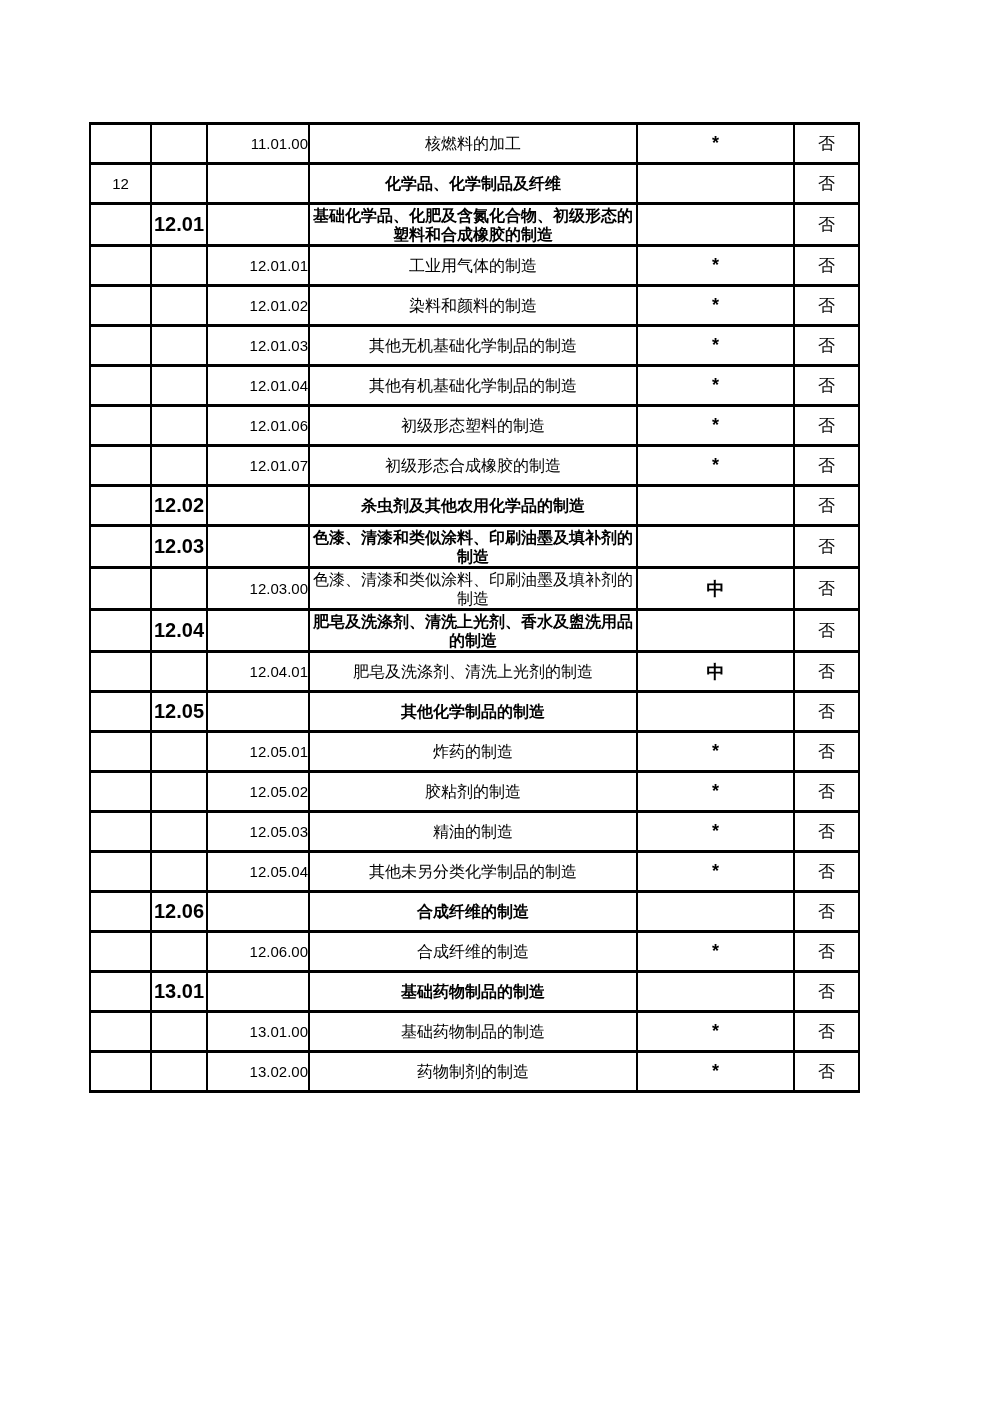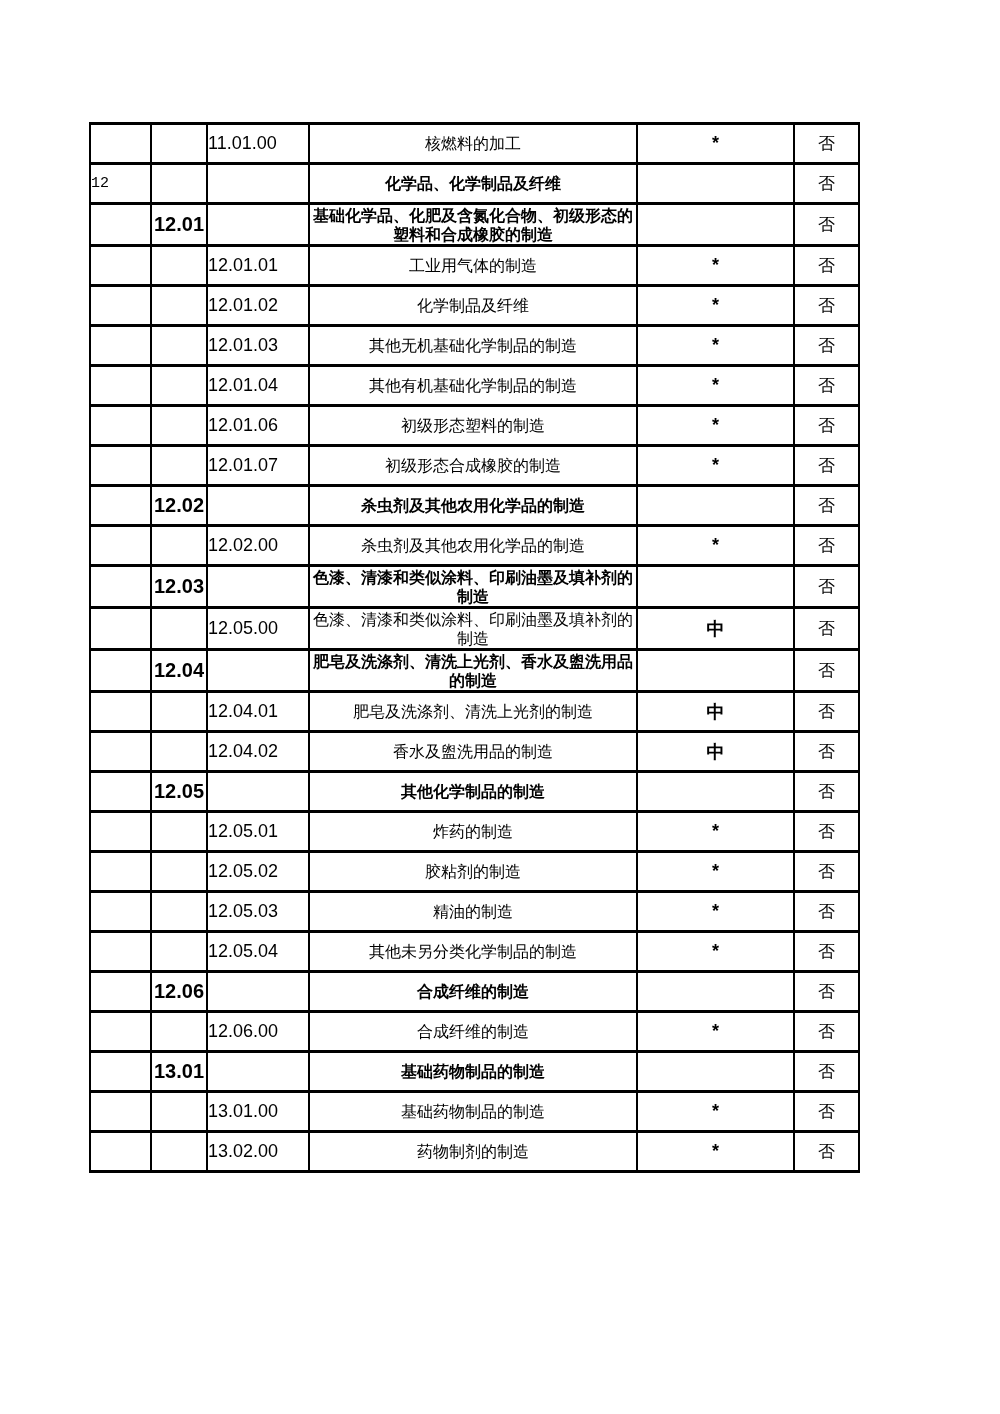--- a/index.html
+++ b/index.html
@@ -28,35 +28,35 @@
     border-right: 2px solid #000;
     border-top: 3px solid #000;
     border-bottom: 3px solid #000;
     vertical-align: middle;
     overflow: hidden;
     padding: 0;
   }
   table.grid tr { height: 40px; }
 
   td.c1 {
-    text-align: left;
-    font-family: Liberation Mono, monospace;
+    text-align: center;
+    font-family: Liberation Sans, sans-serif;
     font-size: 15px;
   }
   td.c2 {
     text-align: center;
     font-family: "Liberation Sans", sans-serif;
     font-weight: bold;
     font-size: 20px;
   }
   td.c3 {
-    text-align: left;
+    text-align: right;
     padding-right: 13px;
     font-family: "Liberation Sans", sans-serif;
-    font-size: 18px;
+    font-size: 15px;
   }
   td.c4 {
     text-align: center;
     padding-left: 8px;
     padding-right: 6px;
     font-size: 16px;
     font-family: "Liberation Serif", serif;
     line-height: 19px;
   }
   tr.section td.c4 {
@@ -125,21 +125,21 @@
           <td class="c2"></td>
           <td class="c3">12.01.01</td>
           <td class="c4">工业用气体的制造</td>
           <td class="c5">*</td>
           <td class="c6">否</td>
         </tr>
         <tr>
           <td class="c1"></td>
           <td class="c2"></td>
           <td class="c3">12.01.02</td>
-          <td class="c4">化学制品及纤维</td>
+          <td class="c4">染料和颜料的制造</td>
           <td class="c5">*</td>
           <td class="c6">否</td>
         </tr>
         <tr>
           <td class="c1"></td>
           <td class="c2"></td>
           <td class="c3">12.01.03</td>
           <td class="c4">其他无机基础化学制品的制造</td>
           <td class="c5">*</td>
           <td class="c6">否</td>
@@ -169,68 +169,52 @@
           <td class="c6">否</td>
         </tr>
         <tr class="section">
           <td class="c1"></td>
           <td class="c2">12.02</td>
           <td class="c3"></td>
           <td class="c4">杀虫剂及其他农用化学品的制造</td>
           <td class="c5"></td>
           <td class="c6">否</td>
         </tr>
-        <tr>
-          <td class="c1"></td>
-          <td class="c2"></td>
-          <td class="c3">12.02.00</td>
-          <td class="c4">杀虫剂及其他农用化学品的制造</td>
-          <td class="c5">*</td>
-          <td class="c6">否</td>
-        </tr>
         <tr class="section twoline">
           <td class="c1"></td>
           <td class="c2">12.03</td>
           <td class="c3"></td>
           <td class="c4">色漆、清漆和类似涂料、印刷油墨及填补剂的制造</td>
           <td class="c5"></td>
           <td class="c6">否</td>
         </tr>
         <tr class="twoline">
           <td class="c1"></td>
           <td class="c2"></td>
-          <td class="c3">12.05.00</td>
+          <td class="c3">12.03.00</td>
           <td class="c4">色漆、清漆和类似涂料、印刷油墨及填补剂的制造</td>
           <td class="c5">中</td>
           <td class="c6">否</td>
         </tr>
         <tr class="section twoline">
           <td class="c1"></td>
           <td class="c2">12.04</td>
           <td class="c3"></td>
           <td class="c4">肥皂及洗涤剂、清洗上光剂、香水及盥洗用品的制造</td>
           <td class="c5"></td>
           <td class="c6">否</td>
         </tr>
         <tr>
           <td class="c1"></td>
           <td class="c2"></td>
           <td class="c3">12.04.01</td>
           <td class="c4">肥皂及洗涤剂、清洗上光剂的制造</td>
           <td class="c5">中</td>
           <td class="c6">否</td>
         </tr>
-        <tr>
-          <td class="c1"></td>
-          <td class="c2"></td>
-          <td class="c3">12.04.02</td>
-          <td class="c4">香水及盥洗用品的制造</td>
-          <td class="c5">中</td>
-          <td class="c6">否</td>
-        </tr>
         <tr class="section">
           <td class="c1"></td>
           <td class="c2">12.05</td>
           <td class="c3"></td>
           <td class="c4">其他化学制品的制造</td>
           <td class="c5"></td>
           <td class="c6">否</td>
         </tr>
         <tr>
           <td class="c1"></td>

